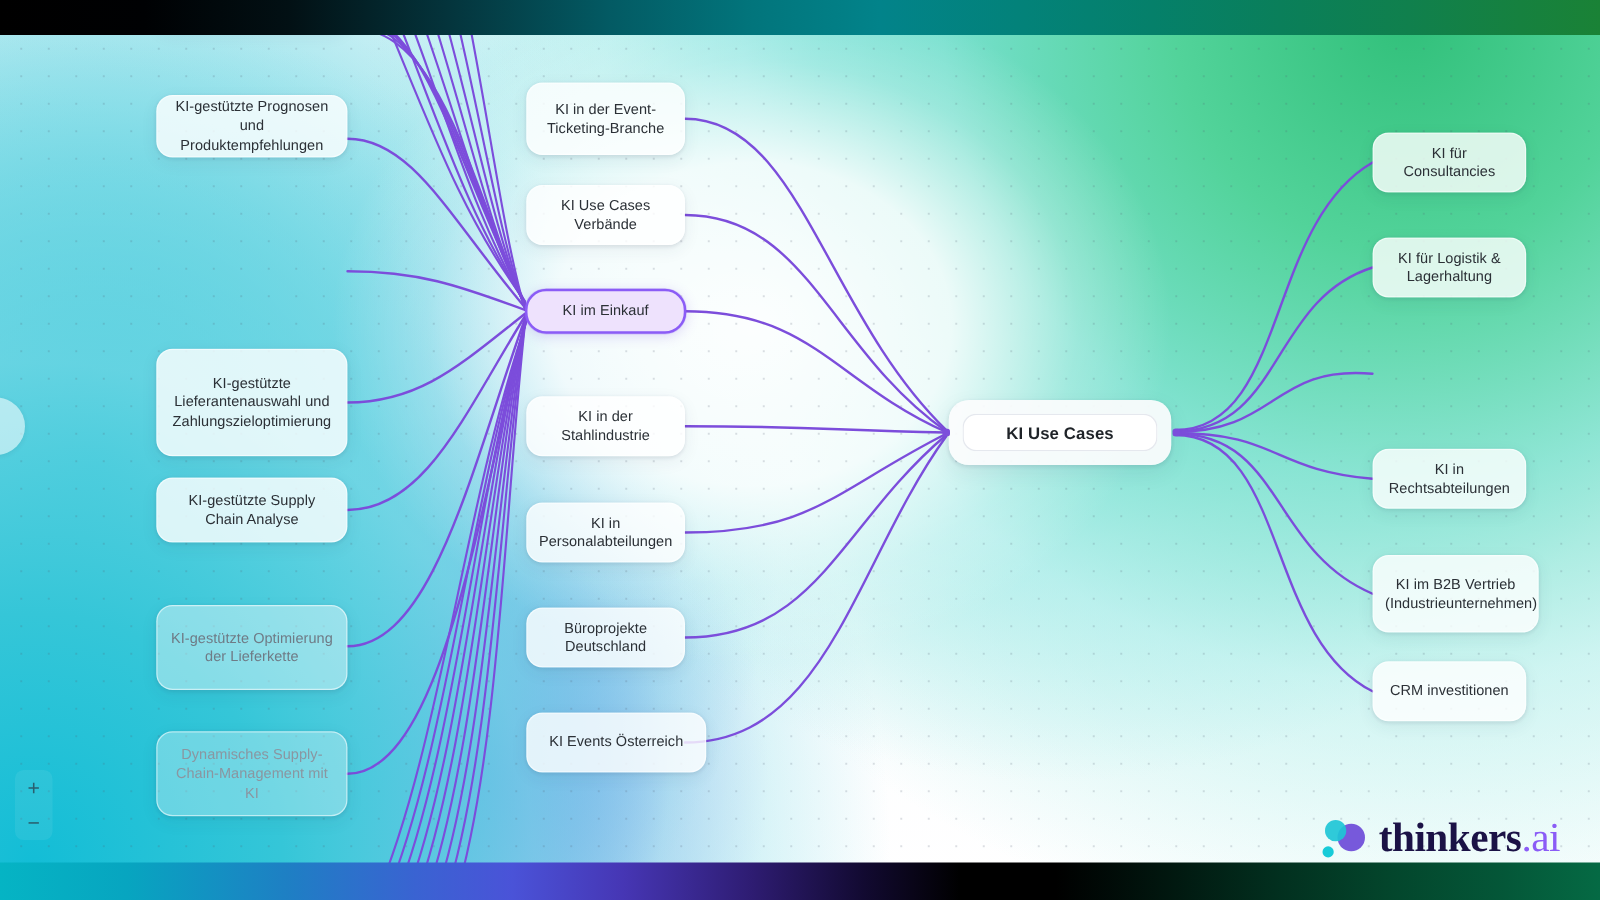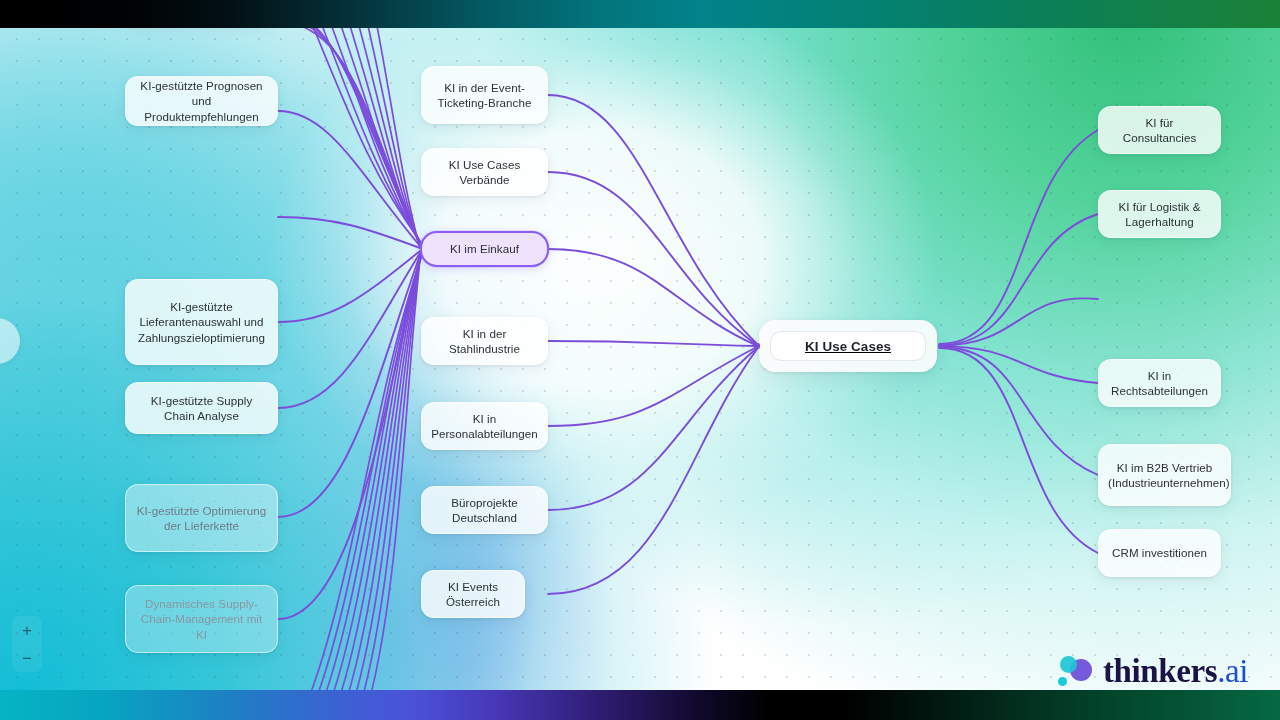--- a/index.html
+++ b/index.html
@@ -147,21 +147,21 @@
   .logo-mark i{position:absolute;border-radius:50%;display:block;}
   .c-big-purple{width:22px;height:22px;background:#6c4bd8;right:0;top:5px;opacity:.92;}
   .c-big-teal{width:17px;height:17px;background:#1ec6d6;left:2px;top:2px;opacity:.92;}
   .c-small-teal{width:9px;height:9px;background:#17cbd8;left:0px;bottom:2px;}
   .logo-text{
     font-family:"Liberation Serif", serif;
     font-size:33px;line-height:1;color:#1b1246;
     letter-spacing:-0.4px;white-space:nowrap;
   }
   .logo-text b{font-weight:bold;}
-  .logo-text .ai{font-weight:normal;color:#1d4ed8;}
+  .logo-text .ai{font-weight:normal;color:#8b5cf6;}
 </style>
 </head>
 <body>
 
 <div id="stage">
 
   <div class="canvas">
     <div class="grad-a"></div>
     <div class="grad-white"></div>
     <div class="dots"></div>
@@ -266,25 +266,25 @@
   </div>
 
   <div class="node" style="left:421px;top:402px;width:127px;height:48px;">
     <span>KI in Personalabteilungen</span>
   </div>
 
   <div class="node" style="left:421px;top:486px;width:127px;height:48px;">
     <span>Büroprojekte Deutschland</span>
   </div>
 
-  <div class="node" style="left:421px;top:570px;width:104px;height:48px;justify-content:flex-end;">
+  <div class="node" style="left:421px;top:570px;width:144px;height:48px;justify-content:flex-end;">
     <span>KI Events Österreich</span>
   </div>
 
-  <div class="root" style="left:759px;top:320px;width:178px;height:52px;text-decoration:underline;">
+  <div class="root" style="left:759px;top:320px;width:178px;height:52px;">
     <div class="root-inner">KI Use Cases</div>
   </div>
   <div class="handle" style="left:754px;top:343px;"></div>
   <div class="handle" style="left:938px;top:343px;"></div>
 
   <div class="node" style="left:1098px;top:106px;width:123px;height:48px;">
     <span>KI für Consultancies</span>
   </div>
 
   <div class="node" style="left:1098px;top:190px;width:123px;height:48px;">

